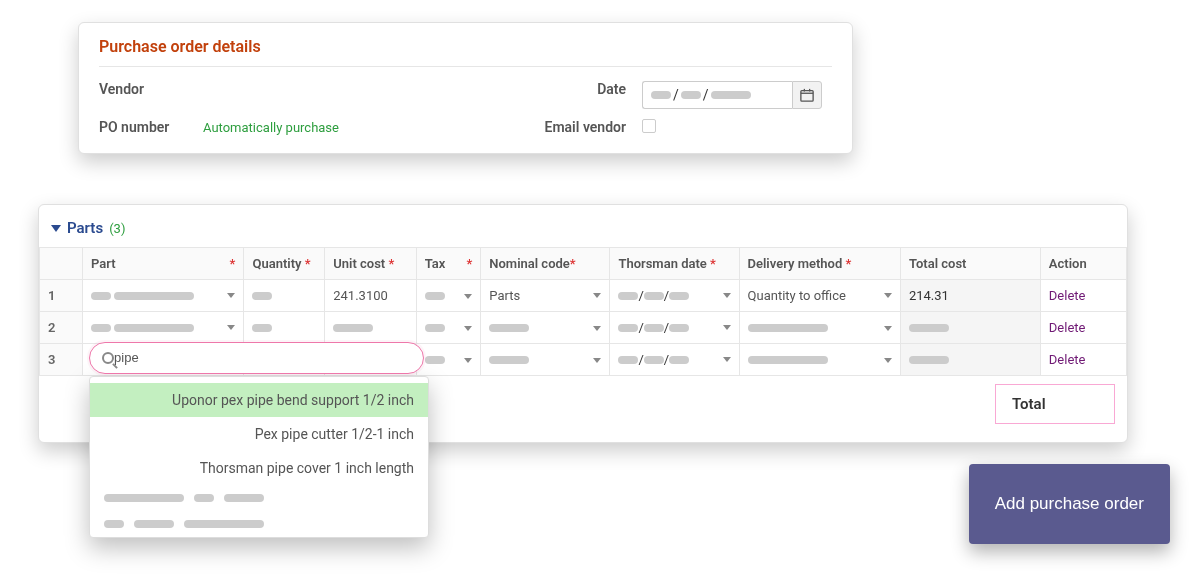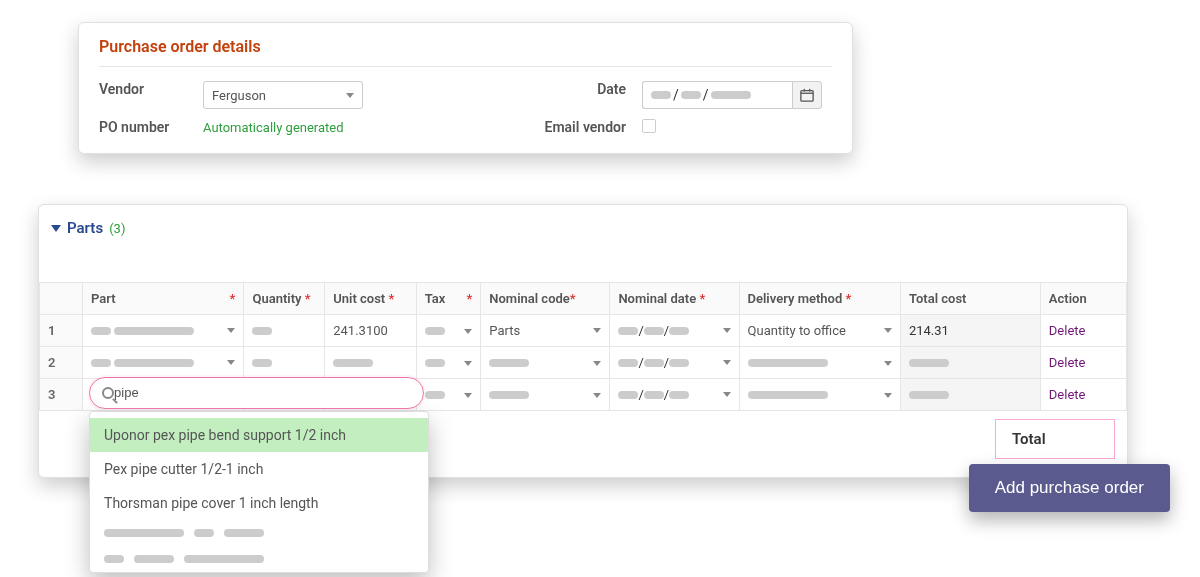--- a/index.html
+++ b/index.html
@@ -52,21 +52,21 @@
   .blob { display:inline-block; height:8px; border-radius:4px; background:#ccc; }
   .blob.sm{width:20px} .blob.md{width:40px} .blob.lg{width:80px}
 
   
   .parts-card { left: 38px; top: 204px; width: 1090px; padding: 14px 0 18px 0; }
   .parts-header { display:flex; align-items:center; gap:6px; padding: 0 12px 10px 12px;}
   .chev-down { width:0;height:0;border-left:5px solid transparent;border-right:5px solid transparent;border-top:7px solid #2a4a8f; }
   .parts-title { color:#2a4a8f; font-weight:600; font-size:15px;}
   .parts-count { color:#2e9e3f; font-size:13px;}
 
-  .grid { width:100%; border-collapse:collapse;margin-top:35px; }
+  .grid { width:100%; border-collapse:collapse; }
   .grid th, .grid td { border:1px solid #e6e6e6; padding:8px 8px; text-align:left; font-size:13px; vertical-align:middle;}
   .grid th { background:#fafafa; color:#555; font-weight:600; white-space:nowrap;}
   .grid th .req { color:#d33; }
   .rownum { text-align:center; color:#666; width:40px; background:#fafafa; font-weight:600;}
   .total-col { background:#f5f5f5; text-align:right; padding-right:12px;}
   .link { color:#701a75; cursor:pointer;}
   .cell-select { display:inline-flex; align-items:center; gap:6px; width:100%; justify-content:space-between;}
   .cell-text { color:#555; }
 
   .col-part{width:150px} .col-qty{width:75px} .col-unit{width:85px} .col-tax{width:60px}
@@ -88,48 +88,42 @@
   .search-field input { border:none; outline:none; flex:1; font-size:13px; color:#555;}
   .mag-icon{width:12px;height:12px;border:2px solid #888;border-radius:50%;position:relative;}
   .mag-icon:after{content:"";position:absolute;width:2px;height:6px;background:#888;transform:rotate(-45deg);left:10px;top:9px;}
 
   .dropdown {
     position:absolute; left:-2px; top:16px; width:340px; background:#fff;
     border:1px solid #ddd; border-radius:4px; z-index:4;
     box-shadow:0 10px 24px rgba(0,0,0,0.25);
     padding-top:6px;
   }
-  .dropdown-item { padding:9px 14px; color:#555; font-size:14px; cursor:pointer;}
+  .dropdown-item { padding:9px 14px; color:#555; font-size:14px; cursor:pointer;text-align:right;}
   .dropdown-item.hl { background:#c3efc0; }
   .dropdown-blobs { padding:9px 14px; display:flex; gap:10px; flex-wrap:wrap;}
 
   
   .primary-btn {
     position:absolute; right:30px; top:464px;
     background:#5a5a8f; color:#fff; border:none; border-radius:4px;
-    padding: 14px 26px; font-size:17px; font-weight:500;
+    padding: 30px 26px; font-size:17px; font-weight:500;
     box-shadow:0 8px 18px rgba(0,0,0,0.3);
     cursor:pointer;
   }
 </style>
 </head>
 <body>
 
 <div class="card details-card">
   <div class="details-title">Purchase order details</div>
   <hr class="details-hr">
 
   <div class="details-row">
     <div class="label-col">Vendor</div>
-    <div class="field-col">
-      <div class="select-box">
-        <span>Ferguson</span>
-        <span class="caret"></span>
-      </div>
-    </div>
     <div class="spacer"></div>
     <div class="label-col-r">Date</div>
     <div class="field-col-r">
       <div class="date-input">
         <div class="date-field">
           <span class="blob sm"></span>/
           <span class="blob sm"></span>/
           <span class="blob md"></span>
         </div>
         <div class="date-btn">
@@ -140,21 +134,21 @@
               <line x1="11" y1="1" x2="11" y2="4" stroke="#555" stroke-width="1.5"></line>
             </svg>
         </div>
       </div>
     </div>
   </div>
 
   <div class="details-row">
     <div class="label-col">PO number</div>
     <div class="field-col">
-      <span class="auto-text">Automatically generated</span>
+      <span class="auto-text">Automatically purchase</span>
     </div>
     <div class="spacer"></div>
     <div class="label-col-r">Email vendor</div>
     <div class="field-col-r">
       <span class="chk"></span>
     </div>
   </div>
 </div>
 
 <div class="card parts-card">
@@ -166,21 +160,21 @@
 
   <table class="grid">
     <thead>
       <tr>
         <th class="rownum"></th>
         <th class="col-part"><span>Part</span> <span class="req" style="float:right">*</span></th>
         <th class="col-qty"><span>Quantity</span> <span class="req">*</span></th>
         <th class="col-unit"><span>Unit cost</span> <span class="req">*</span></th>
         <th class="col-tax"><span>Tax</span> <span class="req" style="float:right">*</span></th>
         <th class="col-nom"><span>Nominal code</span><span class="req">*</span></th>
-        <th class="col-deld"><span>Nominal date</span> <span class="req">*</span></th>
+        <th class="col-deld"><span>Thorsman date</span> <span class="req">*</span></th>
         <th class="col-delm"><span>Delivery method</span> <span class="req">*</span></th>
         <th class="col-total"><span>Total cost</span></th>
         <th class="col-act"><span>Action</span></th>
       </tr>
     </thead>
     <tbody>
 
       <tr>
         <td class="rownum">1</td>
         <td><div class="cell-select">

